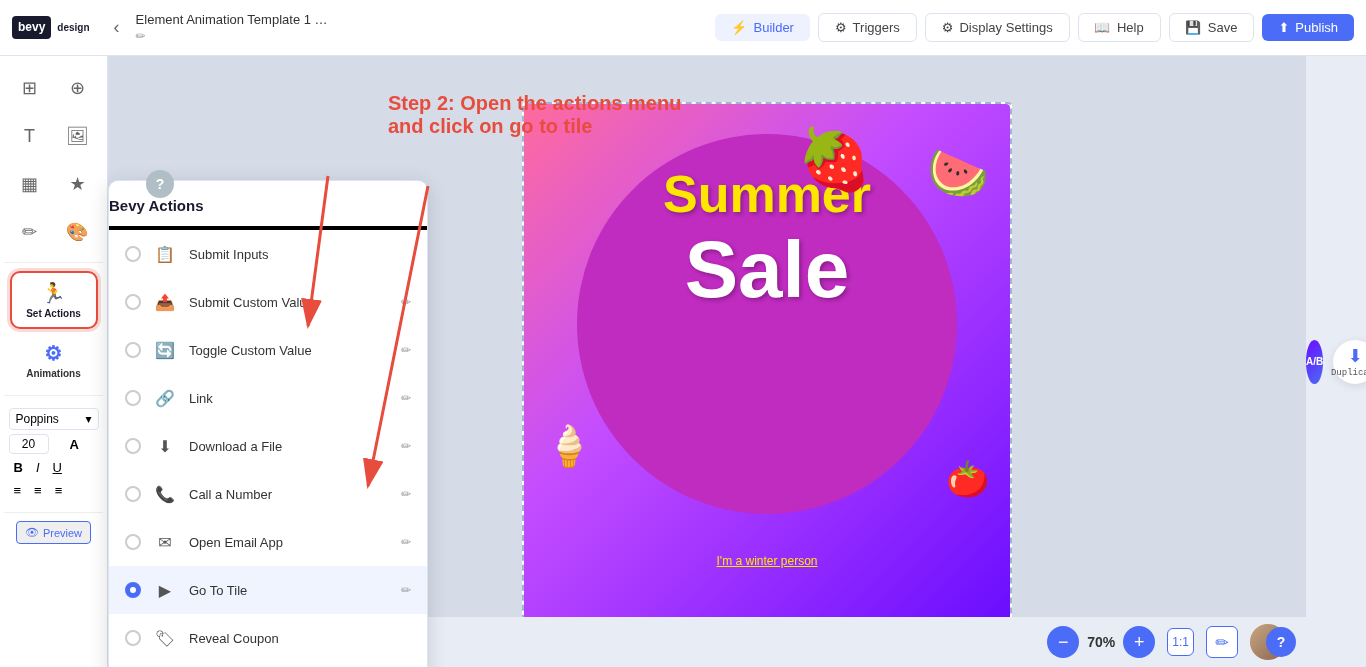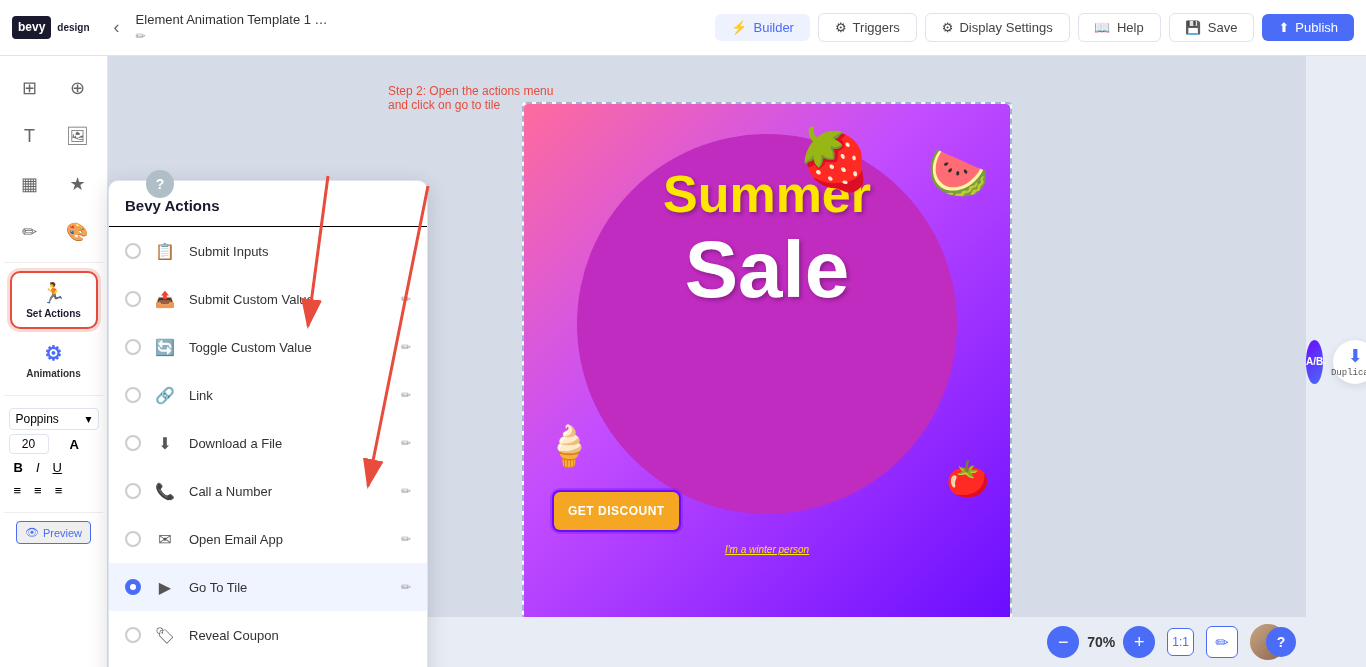--- a/index.html
+++ b/index.html
@@ -72,21 +72,21 @@
     .align-row { display: flex; gap: 3px; }
     .align-btn { font-size: 13px; cursor: pointer; padding: 2px 5px; border-radius: 3px; }
     .preview-btn { display: flex; align-items: center; gap: 4px; font-size: 11px; color: #4a6cf7; cursor: pointer; padding: 4px 8px; border-radius: 4px; border: 1px solid #4a6cf7; }
 
     
     .actions-panel {
       position: absolute; left: 108px; top: 180px; width: 320px;
       background: #fff; border-radius: 10px; border: 1px solid #dde3ef;
       box-shadow: 0 4px 20px rgba(0,0,0,0.15); z-index: 200; padding: 12px 0;
     }
-    .actions-title { font-size: 15px; font-weight: 700; color: #1a1a2e; padding: 4px 16px 12px; border-bottom: 1px solid #000000; }
+    .actions-title { font-size: 15px; font-weight: 700; color: #1a1a2e; padding: 4px 0 12px; border-bottom: 4px solid #000000; }
     .action-item {
       display: flex; align-items: center; padding: 10px 16px; cursor: pointer; gap: 10px;
     }
     .action-item.selected { background: #f0f4ff; }
     .action-radio {
       width: 16px; height: 16px; border-radius: 50%; border: 2px solid #ccc;
       flex-shrink: 0; display: flex; align-items: center; justify-content: center;
     }
     .action-radio.checked { border-color: #4a6cf7; background: #4a6cf7; }
     .action-radio.checked::after { content: ''; width: 6px; height: 6px; background: #fff; border-radius: 50%; }
@@ -97,22 +97,22 @@
     
     .canvas-area {
       position: absolute; left: 108px; top: 56px;
       right: 60px; bottom: 0;
       background: #d5dce8; display: flex; align-items: center; justify-content: center;
       overflow: hidden;
     }
 
     
     .step-tooltip {
-      position: absolute; top: 28px; left: 280px;
-      color: #e74c3c; font-size: 12px; font-weight: 400; z-index: 300;
+      position: absolute; top: 36px; left: 280px;
+      color: #e74c3c; font-size: 20px; font-weight: 700; z-index: 300;
       pointer-events: none;
     }
 
     
     .arrow-overlay {
       position: absolute; top: 56px; left: 108px; right: 60px; bottom: 0;
       pointer-events: none; z-index: 250;
     }
 
     
@@ -142,22 +142,22 @@
       flex: 1; background: #fff; border: 2px solid #ccc; border-radius: 6px;
       padding: 12px 14px; font-size: 12px; color: #999; font-style: italic;
     }
     .discount-btn {
       background: #f5a623; color: #fff; font-weight: 900; font-size: 12px;
       padding: 12px 14px; border-radius: 6px; border: none; cursor: pointer;
       white-space: nowrap; letter-spacing: 0.5px;
       box-shadow: 0 0 0 2px #6a0dff, 0 0 0 4px rgba(106,13,255,0.3);
     }
     .winter-link {
-      position: absolute; bottom: 65px; left: 50%; transform: translateX(-50%);
-      color: #ffe600; font-size: 10px; font-style: italic; text-decoration: underline; cursor: pointer;
+      position: absolute; bottom: 52px; left: 50%; transform: translateX(-50%);
+      color: #ffe600; font-size: 12px; text-decoration: underline; cursor: pointer;
       white-space: nowrap;
     }
 
     
     .right-panel {
       position: absolute; right: 0; top: 56px; width: 60px; height: calc(100% - 56px);
       background: #e8edf5; display: flex; align-items: center;
       padding: 24px 0; gap: 10px; z-index: 50; text-align: center;
     }
     .ab-badge {
@@ -339,21 +339,20 @@
       <div class="summer-text">
         <div class="summer-word">Summer</div>
         <div class="sale-word">Sale</div>
       </div>
 
       <div style="position:absolute;top:20px;left:50%;transform:translateX(30px);font-size:60px;z-index:2;">🍓</div>
       <div style="position:absolute;top:40px;right:20px;font-size:50px;z-index:2;">🍉</div>
       <div style="position:absolute;bottom:150px;left:20px;font-size:40px;z-index:2;">🍦</div>
       <div style="position:absolute;bottom:120px;right:20px;font-size:35px;z-index:2;">🍅</div>
       <div class="email-row">
-        <button class="discount-btn">GET DISCOUNT</button>
       </div>
       <div class="winter-link">I'm a winter person</div>
     </div>
   </div>
 </div>
 
 <div class="actions-panel">
   <div class="actions-title">Bevy Actions</div>
 
   <div id="actions-list">

